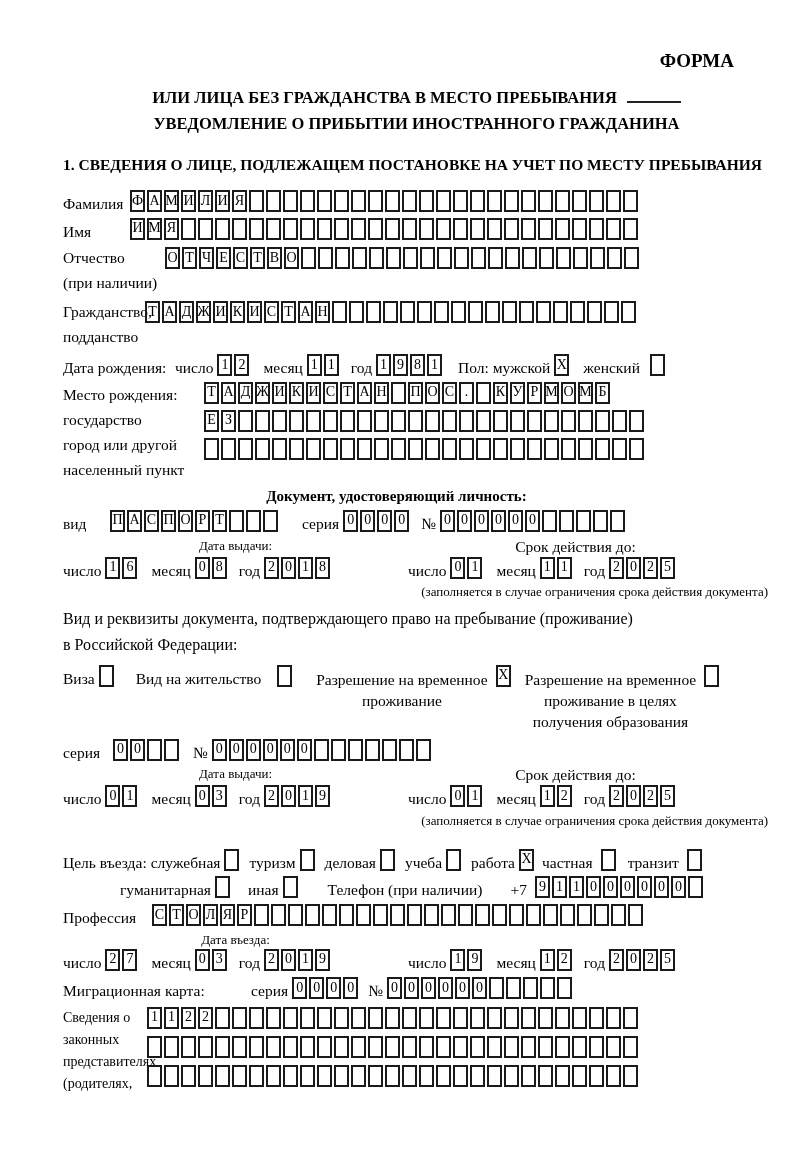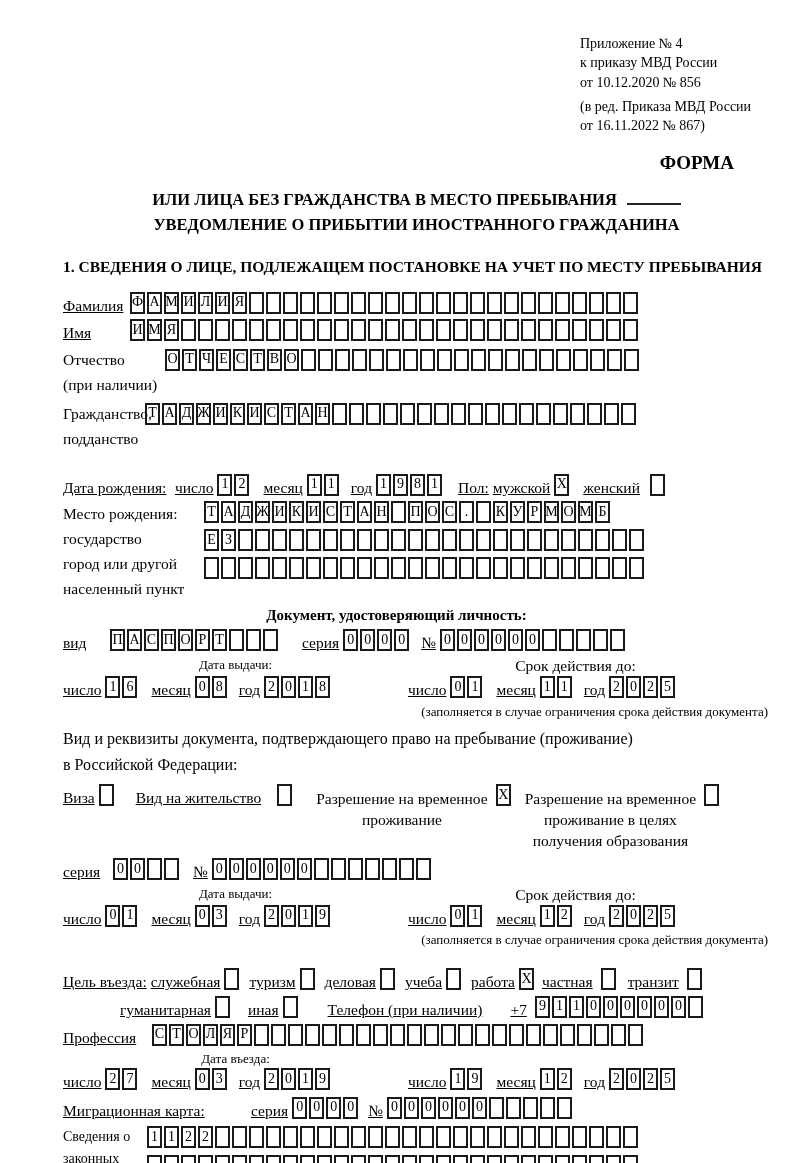--- a/index.html
+++ b/index.html
@@ -7,21 +7,21 @@
   .page { position:relative; width:800px; height:1163px; margin:0 auto; background:#fff;
           color:#000; padding:34px 30px 10px 63px; overflow:hidden; }
   .hdr { display:flex; justify-content:flex-end; }
   .hdr-block { width:190px; font-size:14px; line-height:1.38; text-align:left; }
   .hdr-gap { height:5px; }
   .forma { text-align:right; font-weight:bold; font-size:19px; padding-right:36px; margin-top:16px; }
   .title { text-align:center; font-weight:bold; font-size:16.5px; margin-top:13px; line-height:1.55; }
   .blank { display:inline-block; width:54px; border-bottom:2px solid #222; height:14px; margin-left:10px; }
   .sec-heading { font-weight:bold; font-size:15.5px; margin:20px 0 16px 0; white-space:nowrap; }
   .frow { display:flex; align-items:flex-start; margin-bottom:4px; }
-  .lbl, .ilbl { font-size:15.5px; line-height:1.2; padding-top:5px; flex:none;text-decoration:underline; }
+  .lbl, .ilbl { font-size:15.5px; line-height:1.2; padding-top:5px; flex:none; }
   .ilbl { margin-right:4px; }
   .lblcol { flex:none; font-size:15.5px; }
   .lblcol div { line-height:25px; }
   .cells { display:flex; flex:none; }
   .cell { flex:none; width:15px; height:22px; border:2px solid #1a1a1a; margin-right:2px;
           display:flex; align-items:center; justify-content:center; font-size:14px; padding-bottom:1px; }
   .doc-heading { font-weight:bold; font-size:15px; text-align:center; margin:6px 40px 5px 0; }
   .dc1 { width:345px; text-align:center; font-size:13px; flex:none; }
   .dc2 { width:335px; text-align:center; font-size:15.5px; flex:none; }
   .grp { display:flex; align-items:flex-start; flex:none; }
@@ -34,30 +34,20 @@
   .g4{margin-left:4px}.g6{margin-left:6px}.g8{margin-left:8px}.g10{margin-left:10px}
   .g12{margin-left:12px}.g14{margin-left:14px}.g16{margin-left:16px}.g20{margin-left:20px}
   .g22{margin-left:22px}.g24{margin-left:24px}.g28{margin-left:28px}.g30{margin-left:30px}
   .mb6{margin-bottom:6px}.mb7{margin-bottom:7px}
 </style>
 </head>
 <body>
 
 <div class="page">
 
-  <div class="hdr">
-    <div class="hdr-block">
-      <div>Приложение № 4</div>
-      <div>к приказу МВД России</div>
-      <div>от 10.12.2020 № 856</div>
-      <div class="hdr-gap"></div>
-      <div>(в ред. Приказа МВД России</div>
-      <div>от 16.11.2022 № 867)</div>
-    </div>
-  </div>
 
   <div class="forma">ФОРМА</div>
 
   <div class="title">
     <div><span>ИЛИ ЛИЦА БЕЗ ГРАЖДАНСТВА В МЕСТО ПРЕБЫВАНИЯ</span><span class="blank"></span></div>
     <div>УВЕДОМЛЕНИЕ О ПРИБЫТИИ ИНОСТРАННОГО ГРАЖДАНИНА</div>
   </div>
 
   <div class="sec-heading">1. СВЕДЕНИЯ О ЛИЦЕ, ПОДЛЕЖАЩЕМ ПОСТАНОВКЕ НА УЧЕТ ПО МЕСТУ ПРЕБЫВАНИЯ</div>
 
@@ -201,21 +191,21 @@
         <span class="cell"></span>
         <span class="cell"></span>
         <span class="cell"></span>
         <span class="cell"></span>
         <span class="cell"></span>
         <span class="cell"></span>
         <span class="cell"></span>
       </span>
   </div>
 
-  <div class="frow" style="margin-top:23px">
+  <div class="frow" style="margin-top:5px">
     <span class="lbl" style="width:112px">Дата рождения:</span>
     <span class="ilbl">число</span>
     <span class="cells">
         <span class="cell">1</span>
         <span class="cell">2</span>
       </span>
     <span class="ilbl g12">месяц</span>
     <span class="cells">
         <span class="cell">1</span>
         <span class="cell">1</span>

